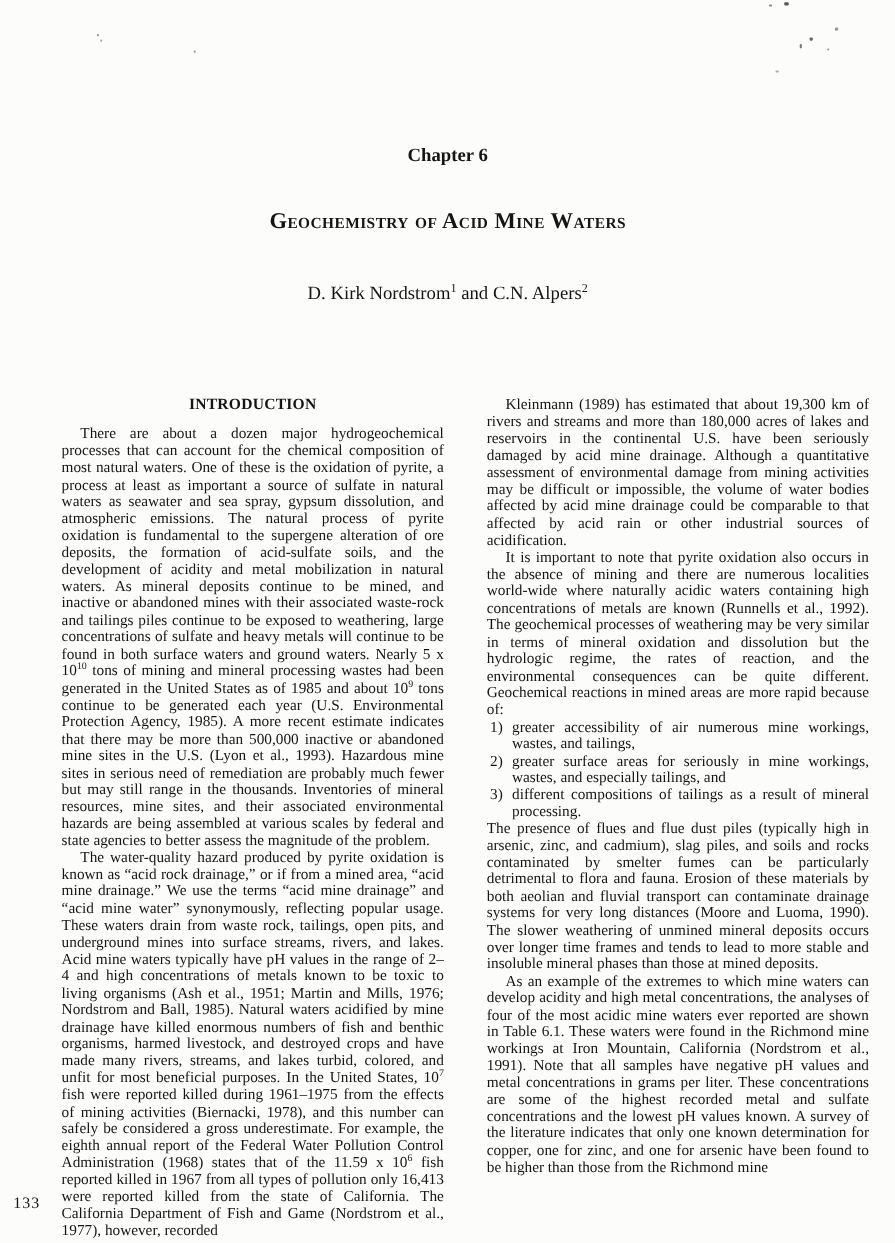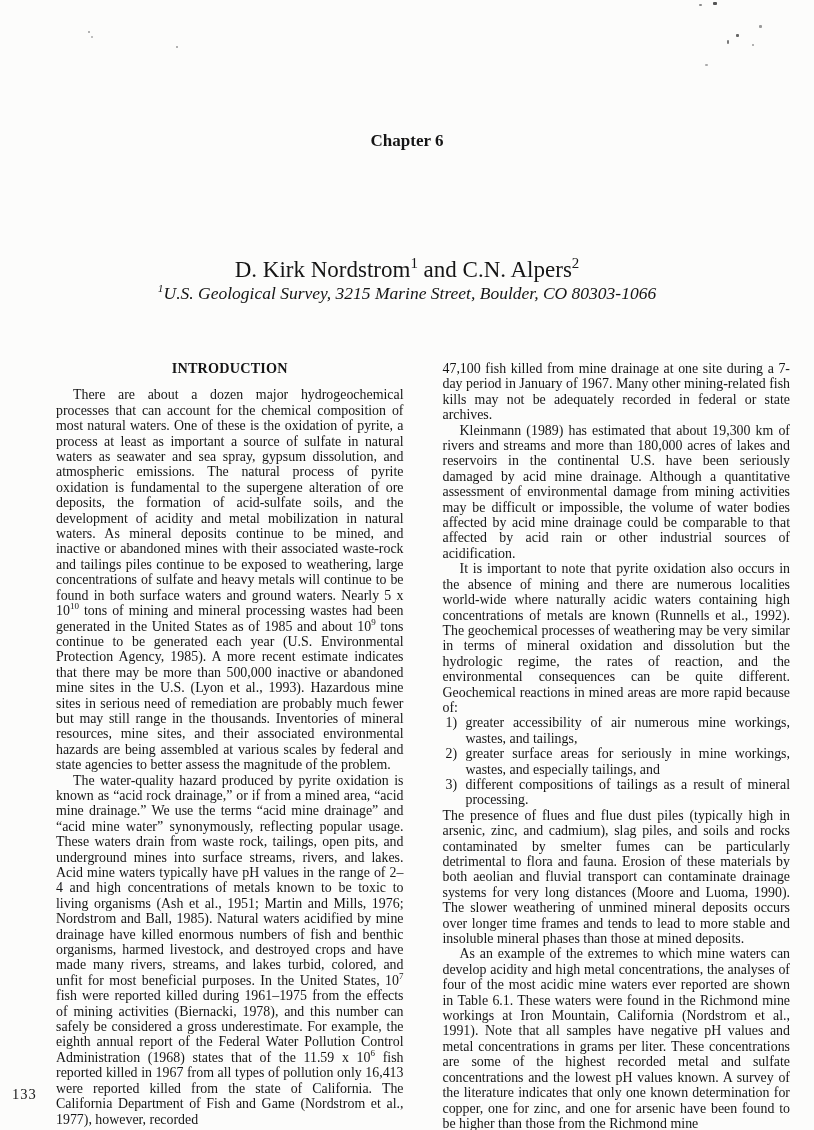--- a/index.html
+++ b/index.html
@@ -15,21 +15,21 @@
     position:absolute;top:131px;left:0;width:100%;
     text-align:center;font-weight:bold;font-size:17px;
   }
   .paper-title{
     position:absolute;top:190px;left:0;width:100%;
     text-align:center;font-weight:bold;font-size:20.5px;
     font-variant:small-caps;letter-spacing:0.4px;
   }
   .byline{
     position:absolute;top:257px;left:0;width:100%;
-    text-align:center;font-size:23px;
+    text-align:center;font-size:17px;
   }
   .affiliation{
     position:absolute;left:0;width:100%;
     text-align:center;font-style:italic;font-size:17.5px;
   }
   .affiliation.a1{top:283px;}
   .affiliation.a2{top:308px;}
   sup{font-size:0.65em;line-height:0;vertical-align:super;}
   .columns{
     position:absolute;left:56px;top:361px;width:734px;
@@ -56,36 +56,35 @@
   }
   .speck{position:absolute;border-radius:1px;}
 </style>
 </head>
 <body>
 
 <div class="page">
 
   <div class="chapter-label">Chapter 6</div>
 
+  <div class="paper-title">Geochemistry of Acid Mine Waters</div>
 
   <div class="byline"><span>D. Kirk Nordstrom</span><sup>1</sup><span> and </span><span>C.N. Alpers</span><sup>2</sup></div>
 
-  <div class="affiliation a1"><sup>1</sup><span>U.S. Geological Survey, 3215 Marine Street, Boulder, CO 80303-1066</span></div>
 
 
   <div class="columns">
 
     <div class="col">
       <div class="section-heading">INTRODUCTION</div>
       <p class="indent"><span>There are about a dozen major hydrogeochemical processes that can account for the chemical composition of most natural waters. One of these is the oxidation of pyrite, a process at least as important a source of sulfate in natural waters as seawater and sea spray, gypsum dissolution, and atmospheric emissions. The natural process of pyrite oxidation is fundamental to the supergene alteration of ore deposits, the formation of acid-sulfate soils, and the development of acidity and metal mobilization in natural waters. As mineral deposits continue to be mined, and inactive or abandoned mines with their associated waste-rock and tailings piles continue to be exposed to weathering, large concentrations of sulfate and heavy metals will continue to be found in both surface waters and ground waters. Nearly 5 x 10</span><sup>10</sup><span> tons of mining and mineral processing wastes had been generated in the United States as of 1985 and about 10</span><sup>9</sup><span> tons continue to be generated each year (U.S. Environmental Protection Agency, 1985). A more recent estimate indicates that there may be more than 500,000 inactive or abandoned mine sites in the U.S. (Lyon et al., 1993). Hazardous mine sites in serious need of remediation are probably much fewer but may still range in the thousands. Inventories of mineral resources, mine sites, and their associated environmental hazards are being assembled at various scales by federal and state agencies to better assess the magnitude of the problem.</span></p>
       <p class="indent"><span>The water-quality hazard produced by pyrite oxidation is known as “acid rock drainage,” or if from a mined area, “acid mine drainage.” We use the terms “acid mine drainage” and “acid mine water” synonymously, reflecting popular usage. These waters drain from waste rock, tailings, open pits, and underground mines into surface streams, rivers, and lakes. Acid mine waters typically have pH values in the range of 2–4 and high concentrations of metals known to be toxic to living organisms (Ash et al., 1951; Martin and Mills, 1976; Nordstrom and Ball, 1985). Natural waters acidified by mine drainage have killed enormous numbers of fish and benthic organisms, harmed livestock, and destroyed crops and have made many rivers, streams, and lakes turbid, colored, and unfit for most beneficial purposes. In the United States, 10</span><sup>7</sup><span> fish were reported killed during 1961–1975 from the effects of mining activities (Biernacki, 1978), and this number can safely be considered a gross underestimate. For example, the eighth annual report of the Federal Water Pollution Control Administration (1968) states that of the 11.59 x 10</span><sup>6</sup><span> fish reported killed in 1967 from all types of pollution only 16,413 were reported killed from the state of California. The California Department of Fish and Game (Nordstrom et al., 1977), however, recorded</span></p>
     </div>
 
     <div class="col">
-      <p>47,100 fish killed from mine drainage at one site during a 7-day period in January of 1967. Many other mining-related fish kills may not be adequately recorded in federal or state archives.</p>
       <p class="indent">Kleinmann (1989) has estimated that about 19,300 km of rivers and streams and more than 180,000 acres of lakes and reservoirs in the continental U.S. have been seriously damaged by acid mine drainage. Although a quantitative assessment of environmental damage from mining activities may be difficult or impossible, the volume of water bodies affected by acid mine drainage could be comparable to that affected by acid rain or other industrial sources of acidification.</p>
       <p class="indent">It is important to note that pyrite oxidation also occurs in the absence of mining and there are numerous localities world-wide where naturally acidic waters containing high concentrations of metals are known (Runnells et al., 1992). The geochemical processes of weathering may be very similar in terms of mineral oxidation and dissolution but the hydrologic regime, the rates of reaction, and the environmental consequences can be quite different. Geochemical reactions in mined areas are more rapid because of:</p>
 
       <div class="list-item"><span class="num">1)</span><span>greater accessibility of air numerous mine workings, wastes, and tailings,</span></div>
       <div class="list-item"><span class="num">2)</span><span>greater surface areas for seriously in mine workings, wastes, and especially tailings, and</span></div>
       <div class="list-item"><span class="num">3)</span><span>different compositions of tailings as a result of mineral processing.</span></div>
 
       <p>The presence of flues and flue dust piles (typically high in arsenic, zinc, and cadmium), slag piles, and soils and rocks contaminated by smelter fumes can be particularly detrimental to flora and fauna. Erosion of these materials by both aeolian and fluvial transport can contaminate drainage systems for very long distances (Moore and Luoma, 1990). The slower weathering of unmined mineral deposits occurs over longer time frames and tends to lead to more stable and insoluble mineral phases than those at mined deposits.</p>
       <p class="indent">As an example of the extremes to which mine waters can develop acidity and high metal concentrations, the analyses of four of the most acidic mine waters ever reported are shown in Table 6.1. These waters were found in the Richmond mine workings at Iron Mountain, California (Nordstrom et al., 1991). Note that all samples have negative pH values and metal concentrations in grams per liter. These concentrations are some of the highest recorded metal and sulfate concentrations and the lowest pH values known. A survey of the literature indicates that only one known determination for copper, one for zinc, and one for arsenic have been found to be higher than those from the Richmond mine</p>
     </div>

